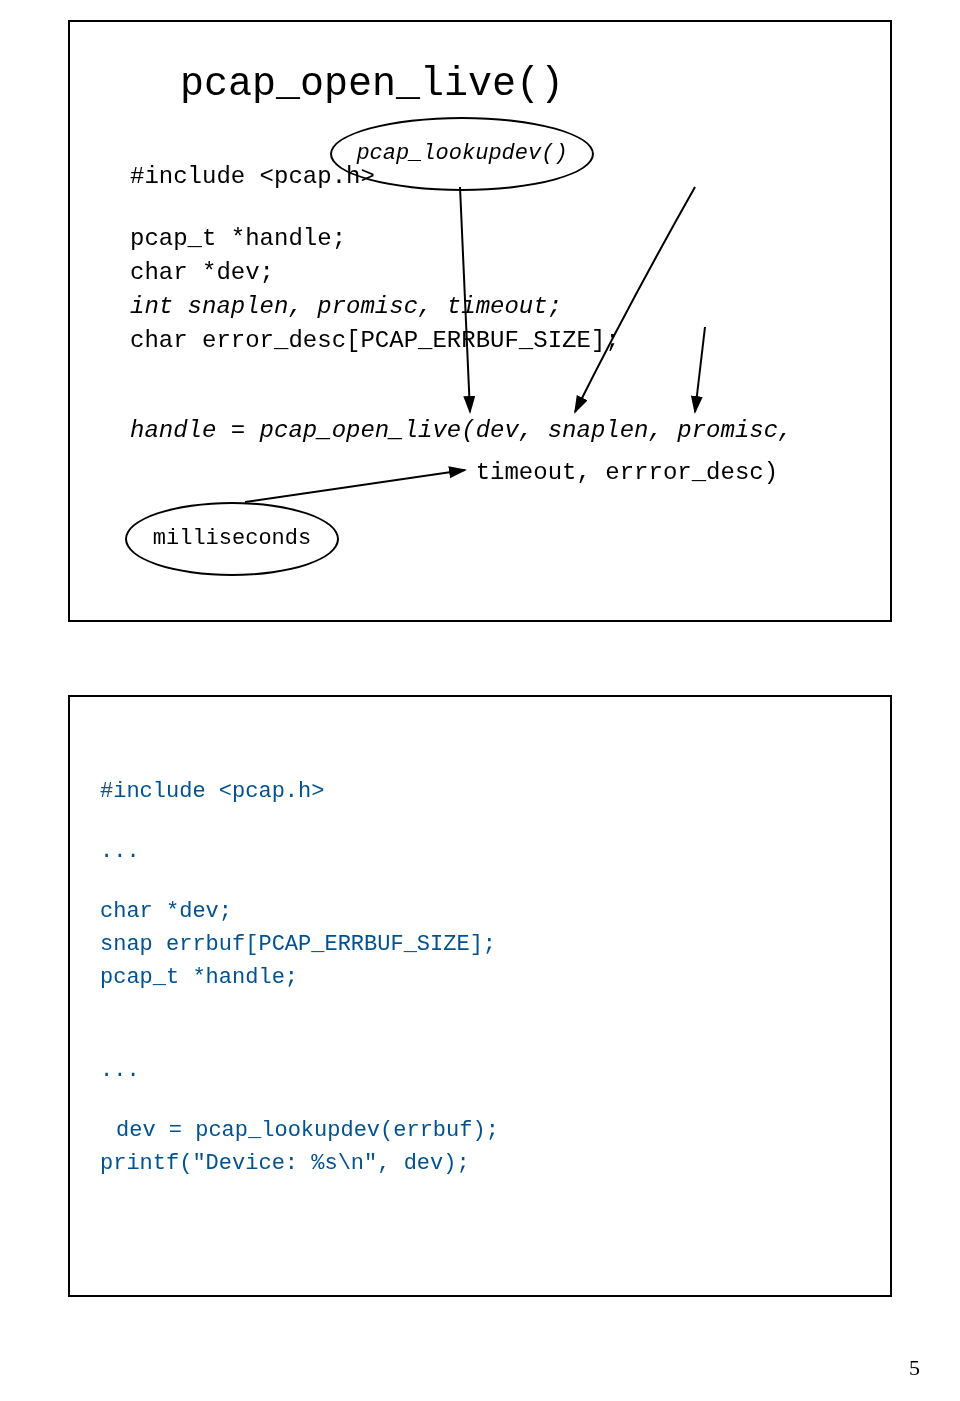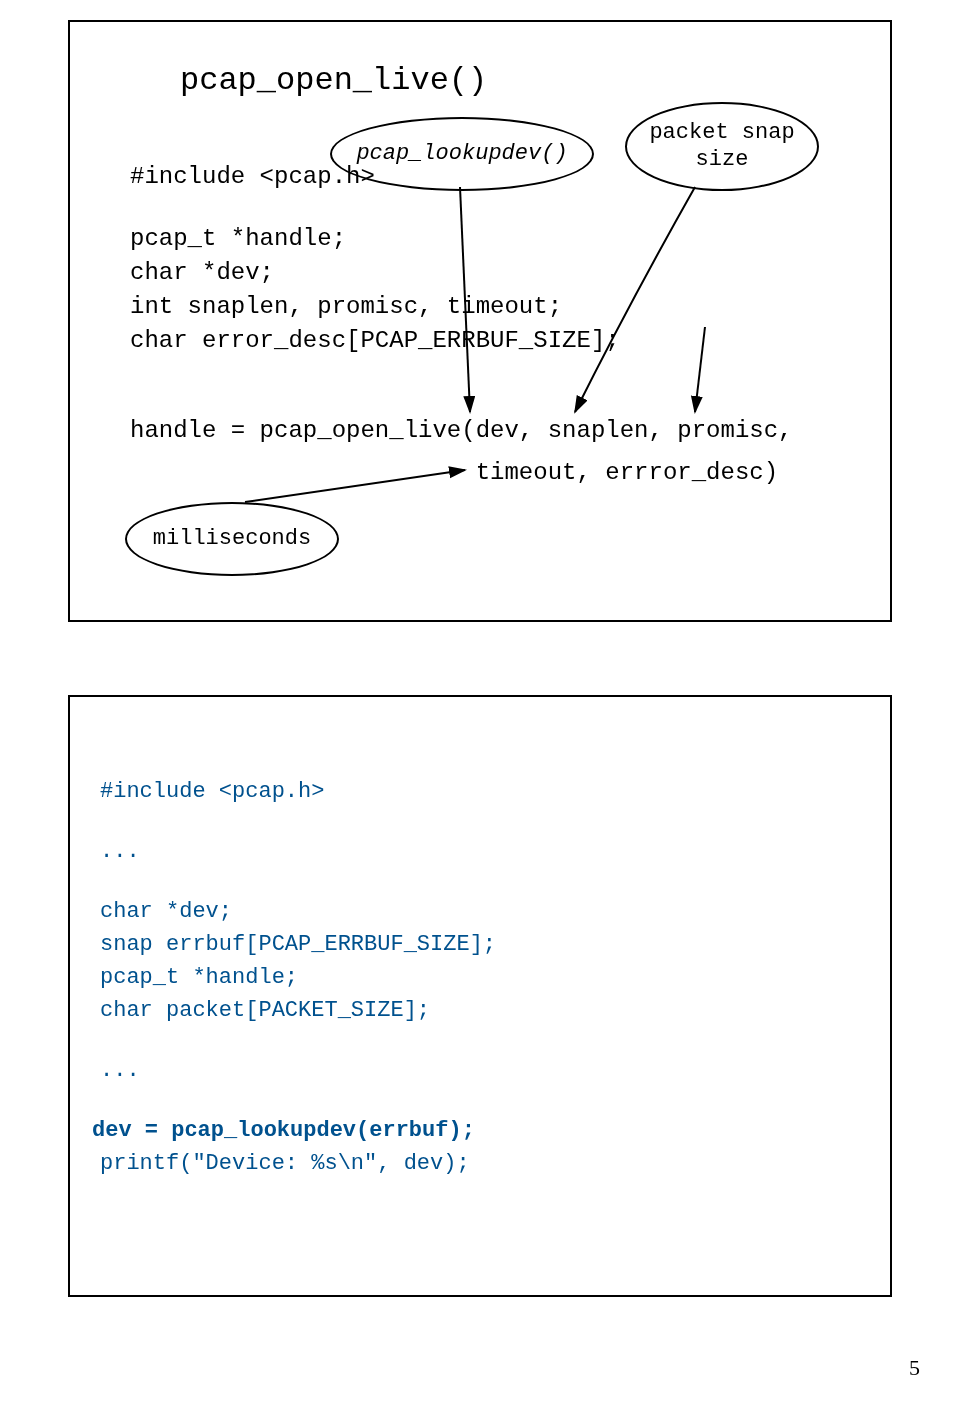--- a/index.html
+++ b/index.html
@@ -11,47 +11,45 @@
     font-family: "Courier New", Courier, monospace;
     position: relative;
   }
   .slide {
     position: absolute;
     border: 2px solid #000;
     box-sizing: border-box;
   }
   .slide1 { left: 68px; top: 20px; width: 824px; height: 602px; }
   .slide2 { left: 68px; top: 695px; width: 824px; height: 602px; }
-  .title { position:absolute; font-size:32px; color:#000; }
+  .title { position:absolute; font-size:40px; color:#000; }
   .code { position:absolute; font-size:24px; line-height:1.4; color:#000; white-space:pre; }
   .code-small { position:absolute; font-size:22px; line-height:1.5; color:#00518e; white-space:pre; }
   .ellipse { position:absolute; border:2px solid #000; border-radius:50%; display:flex; align-items:center; justify-content:center; font-size:22px; text-align:center; line-height:1.2; }
   .pagenum { position:absolute; right:40px; bottom:20px; font-family:"Times New Roman",serif; font-size:22px; color:#000; }
   svg.arrows { position:absolute; left:0; top:0; width:824px; height:602px; pointer-events:none; }
 </style>
 </head>
 <body>
 
 <div class="slide slide1">
 
   <div class="title" style="left:110px; top:40px;">pcap_open_live()</div>
 
   <div class="code" style="left:60px; top:138px;">#include &lt;pcap.h&gt;</div>
 
   <div class="code" style="left:60px; top:200px;">pcap_t *handle;</div>
   <div class="code" style="left:60px; top:234px;">char *dev;</div>
-  <div class="code" style="left:60px; top:268px;">int snaplen, promisc, timeout;</div>
+  <div class="code" style="left:60px; top:268px;font-style:italic;">int snaplen, promisc, timeout;</div>
   <div class="code" style="left:60px; top:302px;">char error_desc[PCAP_ERRBUF_SIZE];</div>
 
-  <div class="code" style="left:60px; top:392px;">handle = pcap_open_live(dev, snaplen, promisc,</div>
+  <div class="code" style="left:60px; top:392px;font-style:italic;">handle = pcap_open_live(dev, snaplen, promisc,</div>
   <div class="code" style="left:60px; top:426px;margin-top:8px;">                        timeout, errror_desc)</div>
 
   <div class="ellipse" style="left:260px; top:95px; width:260px; height:70px;font-style:italic;">pcap_lookupdev()</div>
-  <div class="ellipse" style="left:555px; top:80px; width:190px; height:85px; white-space:pre;">packet snap
-size</div>
   <div class="ellipse" style="left:55px; top:480px; width:210px; height:70px;">milliseconds</div>
 
   <svg class="arrows">
     <defs>
       <marker id="ah" markerWidth="10" markerHeight="10" refX="8" refY="3" orient="auto">
         <path d="M0,0 L9,3 L0,6 Z" fill="#000"></path>
       </marker>
     </defs>
 
     <line x1="390" y1="165" x2="400" y2="390" stroke="#000" stroke-width="2" marker-end="url(#ah)"></line>
@@ -68,19 +66,18 @@
   </svg>
 
 </div>
 
 <div class="slide slide2">
   <div class="code-small" style="left:30px; top:78px;">#include &lt;pcap.h&gt;</div>
   <div class="code-small" style="left:30px; top:138px;">...</div>
   <div class="code-small" style="left:30px; top:198px;">char *dev;</div>
   <div class="code-small" style="left:30px; top:231px;">snap errbuf[PCAP_ERRBUF_SIZE];</div>
   <div class="code-small" style="left:30px; top:264px;">pcap_t *handle;</div>
-  <div class="code-small" style="left:30px; top:297px;">char packet[PACKET_SIZE];</div>
   <div class="code-small" style="left:30px; top:357px;">...</div>
-  <div class="code-small" style="left:22px; top:417px;font-weight:bold;">dev = pcap_lookupdev(errbuf);</div>
+  <div class="code-small" style="left:46px; top:417px;">dev = pcap_lookupdev(errbuf);</div>
   <div class="code-small" style="left:30px; top:450px;">printf("Device: %s\n", dev);</div>
 </div>
 
 <div class="pagenum">5</div>
 
 </body></html>

